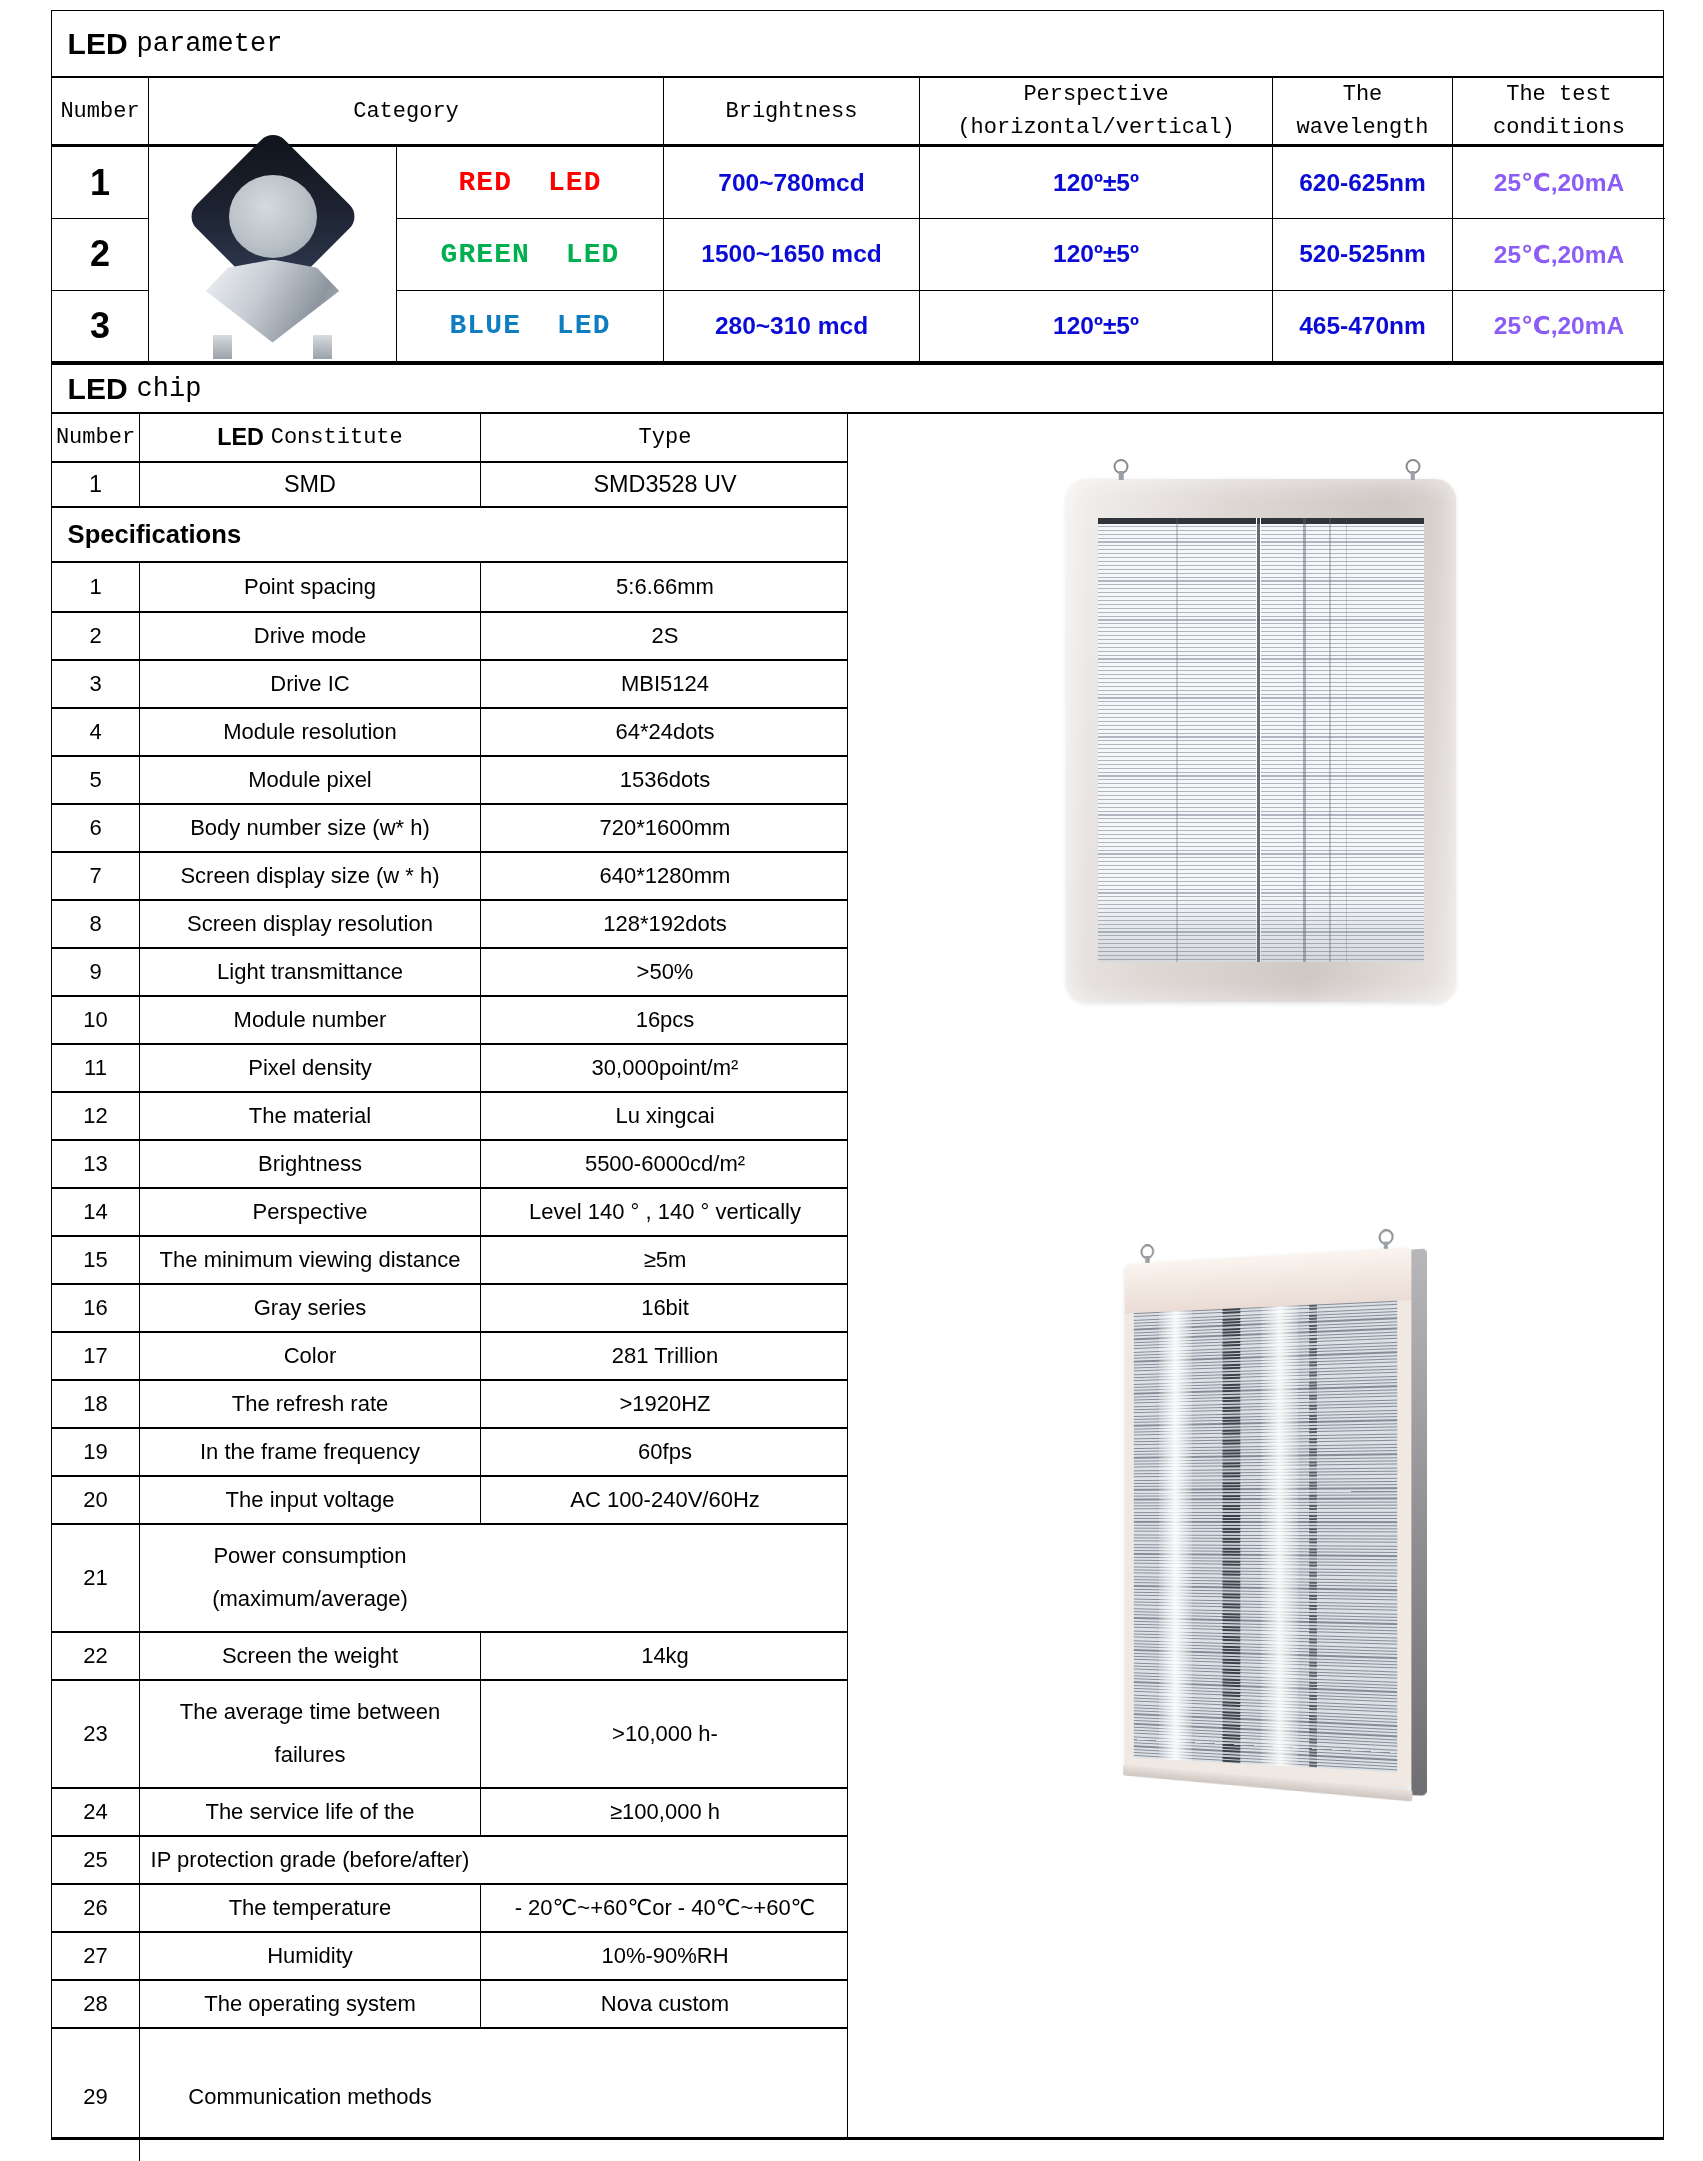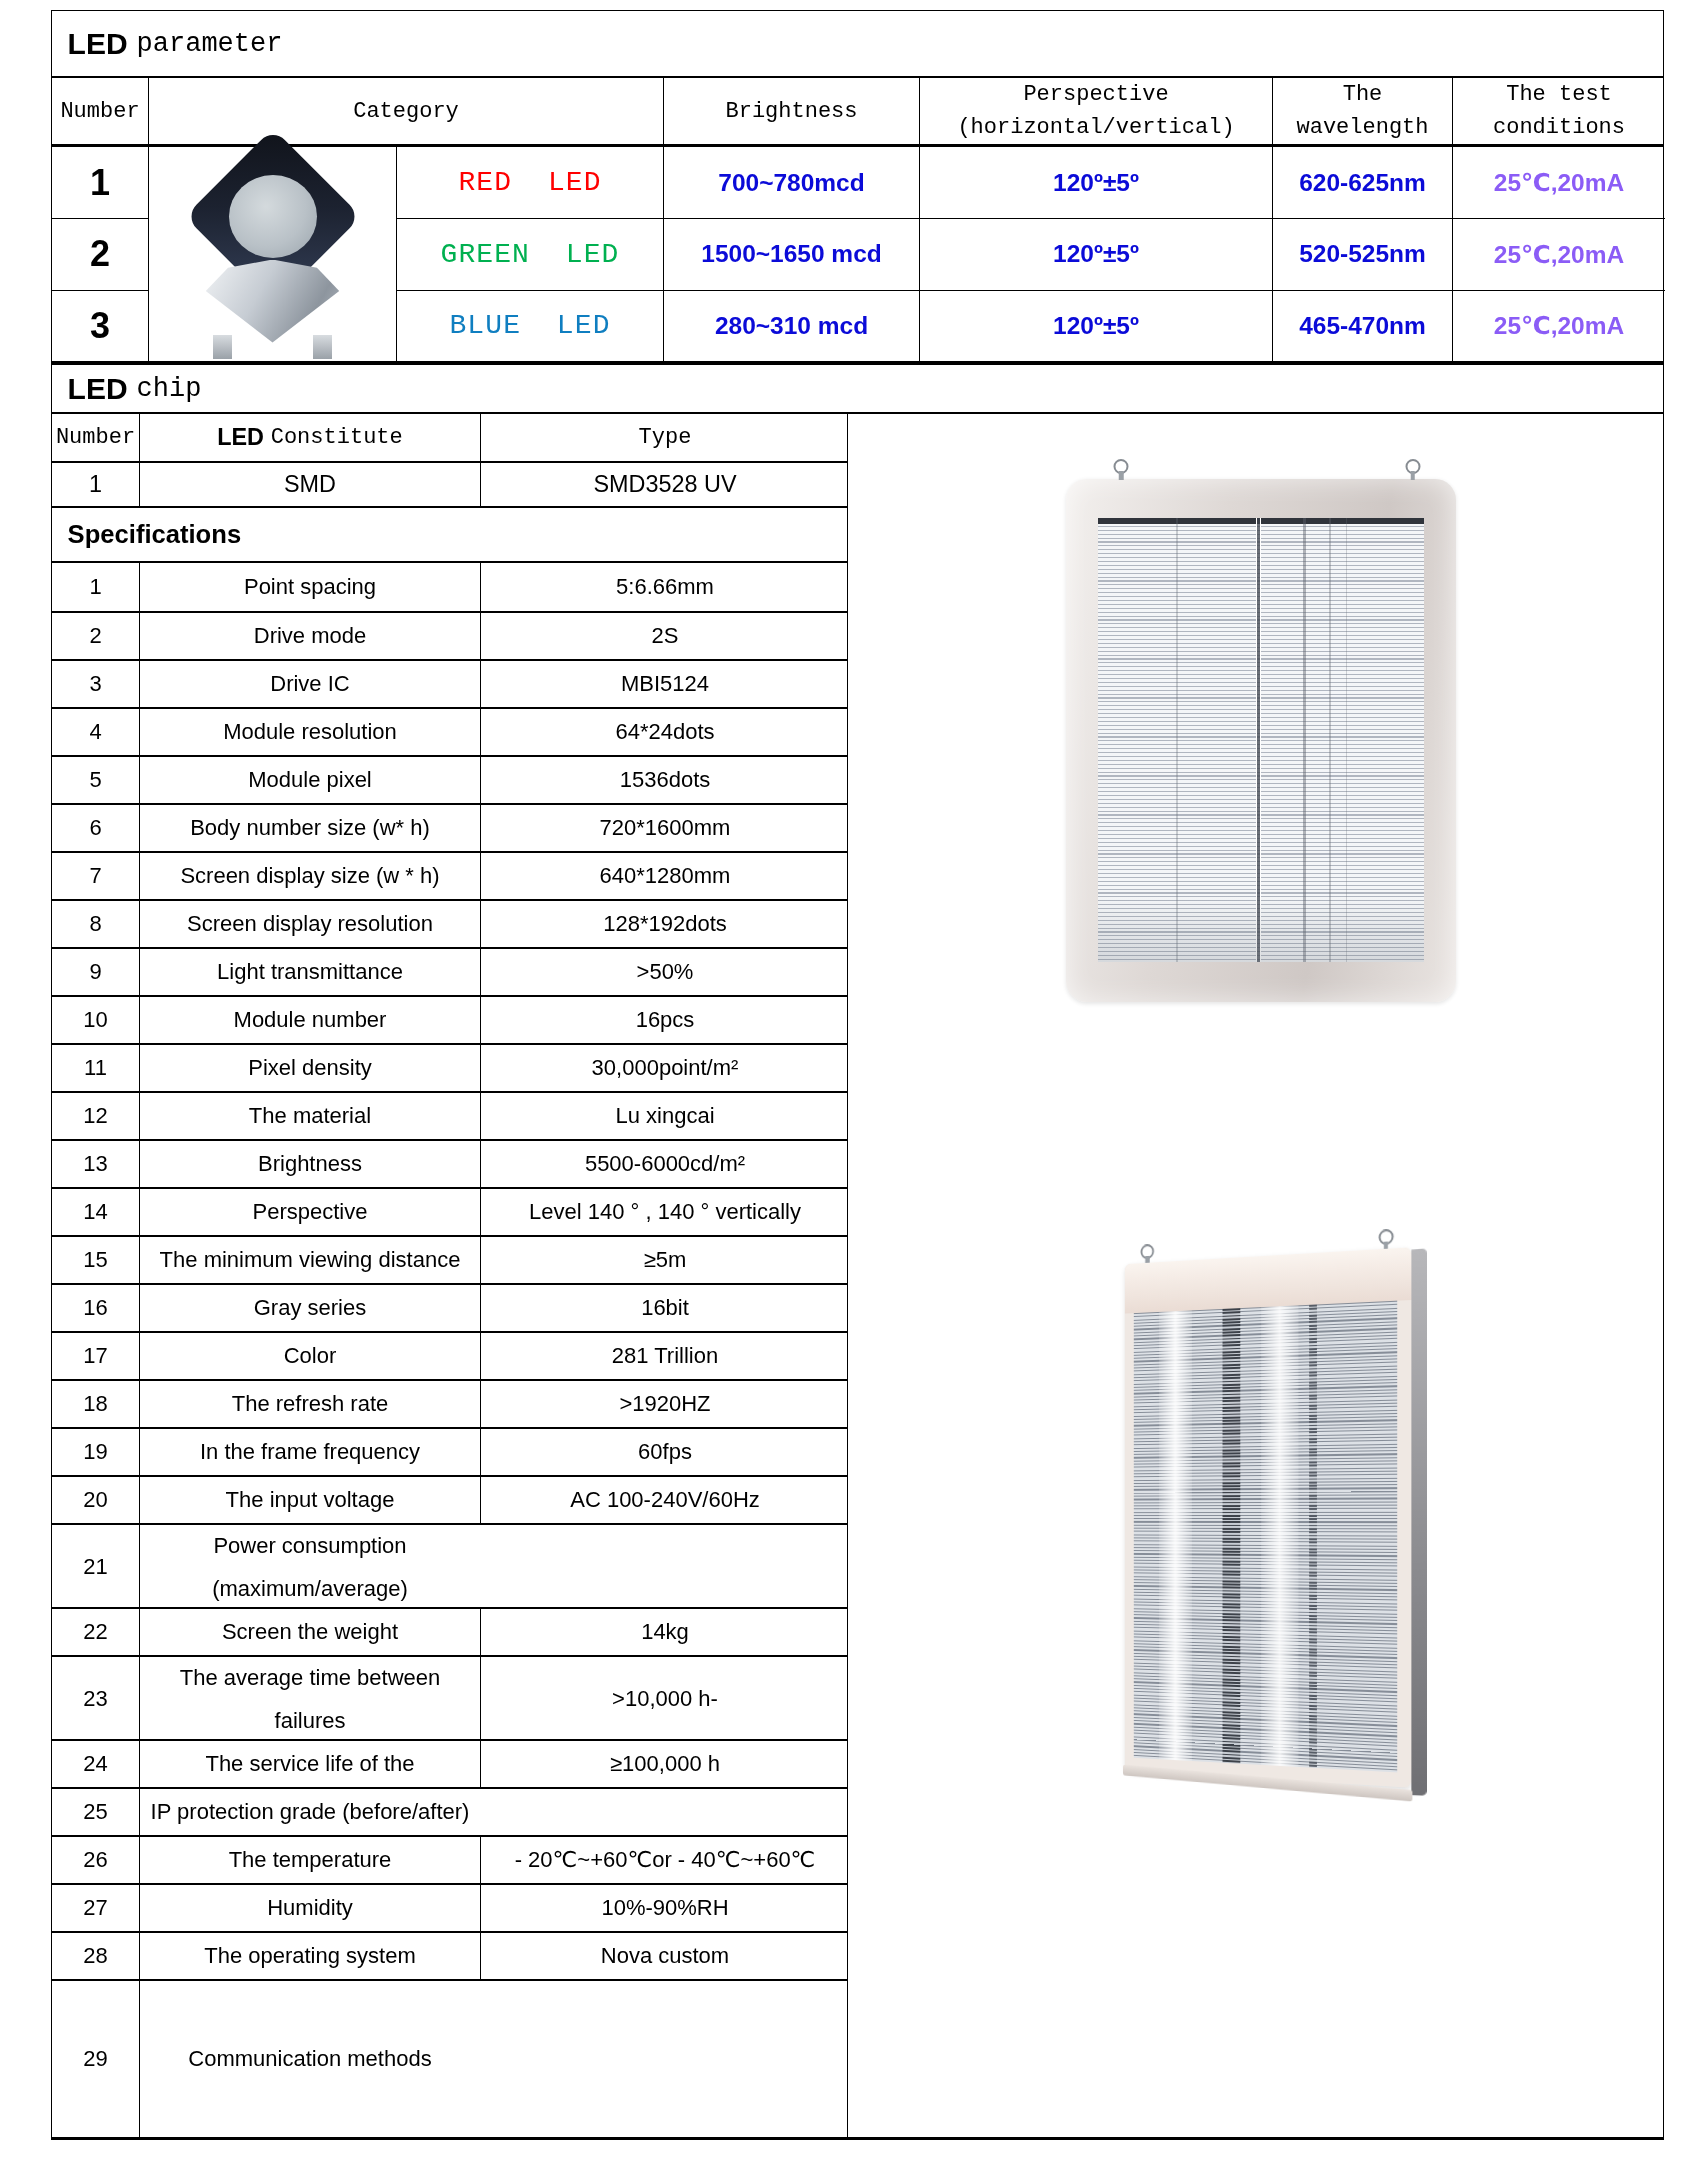--- a/index.html
+++ b/index.html
@@ -23,21 +23,21 @@
       white-space:pre-line;border-left:1.7px solid #000;}
   .ph:first-child{border-left:none;}
 
   
   .param-body{flex:none;height:217px;display:grid;grid-template-columns:96px 248px 267px 256px 353px 180px 213px;
               grid-template-rows:repeat(3,1fr);border-bottom:3.3px solid #000;}
   .pcell{display:flex;align-items:center;justify-content:center;text-align:center;}
   .pcell.bl{border-left:1.7px solid #000;}
   .pcell.bt{border-top:1.7px solid #000;}
   .pnum{font-weight:bold;font-size:36px;}
-  .pcat{font-family:"Liberation Mono","DejaVu Sans Mono",monospace;font-size:28px;letter-spacing:1.1px;white-space:pre;}
+  .pcat{font-family:"Liberation Mono","DejaVu Sans Mono",monospace;font-size:28px;letter-spacing:1.1px;white-space:pre;font-weight:bold;}
   .pval{font-weight:bold;font-size:24.5px;}
   .ptest{font-weight:bold;font-size:24.5px;color:#8b5cf6;}
   .pimg{grid-column:2;grid-row:1 / span 3;border-left:1.7px solid #000;display:flex;align-items:center;justify-content:center;}
 
   
   .led-photo{position:relative;width:184px;height:207px;}
   .led-diamond{position:absolute;left:50%;top:3.3px;width:125px;height:125px;transform:translateX(-50%) rotate(45deg);
       border-radius:16.7px;background:linear-gradient(135deg,#10131a 0%,#1c2230 45%,#2a3347 75%,#3c465c 100%);}
   .led-dome{position:absolute;left:50%;top:24.5px;width:88px;height:83px;transform:translateX(-50%);
       border-radius:50%;background:radial-gradient(circle at 42% 38%,#d4dadd 0%,#b9c1c7 55%,#99a3ab 100%);}
@@ -61,21 +61,21 @@
   .chip-row{flex:none;height:45px;display:grid;grid-template-columns:87px 341px 369px;border-bottom:2.8px solid #000;}
   .cr{display:flex;align-items:center;justify-content:center;font-size:23.4px;border-left:1.7px solid #000;}
   .cr:first-child{border-left:none;}
 
   .spec-title{flex:none;height:55px;display:flex;align-items:center;padding-left:15.6px;
       font-weight:bold;font-size:25.6px;border-bottom:2.2px solid #000;}
 
   .spec-rows{flex:1;display:flex;flex-direction:column;min-height:0;}
   .srow{flex:none;height:48px;display:grid;grid-template-columns:87px 341px 369px;border-top:2.2px solid #000;}
   .srow:first-child{border-top:none;}
-  .srow.h2{height:84px;}
+  .srow.h2{height:108px;}
   .srow.h3{flex:1 1 auto;height:auto;min-height:139px;}
   .scell{display:flex;align-items:center;justify-content:center;text-align:center;
       font-size:22px;line-height:1.95;white-space:pre-line;padding:0 3.3px;}
   .scell.bl{border-left:1.7px solid #000;}
 
   
   .panel-front{position:absolute;left:218px;top:65px;width:390px;height:523px;border-radius:21px;
       background:linear-gradient(100deg,#f3f0ee 0%,#ded8d5 35%,#cfc8c5 68%,#eae5e2 100%);
       box-shadow:inset 0 0 25.6px rgba(255,255,255,.65), 0 1.7px 4.5px rgba(0,0,0,.10);}
   .hk{position:absolute;width:12.2px;height:21px;}

